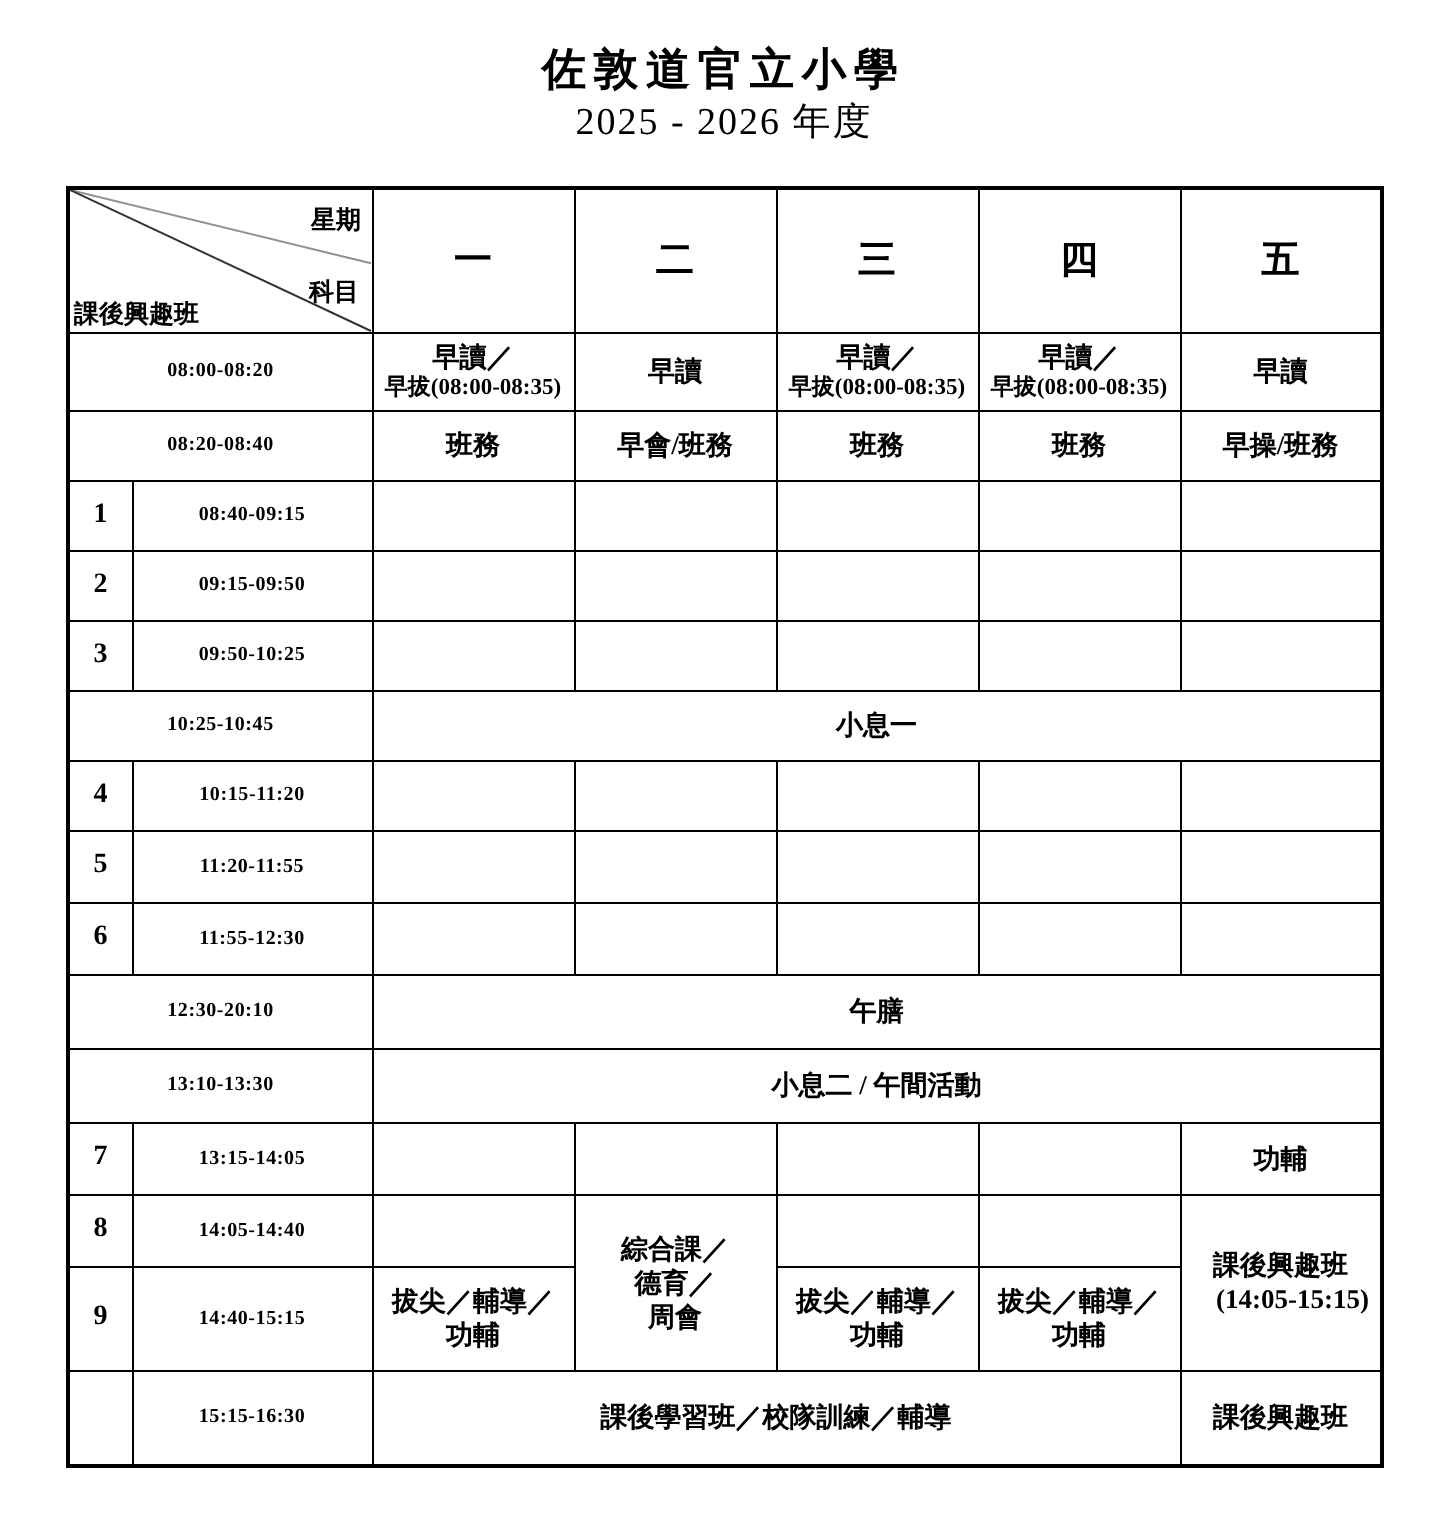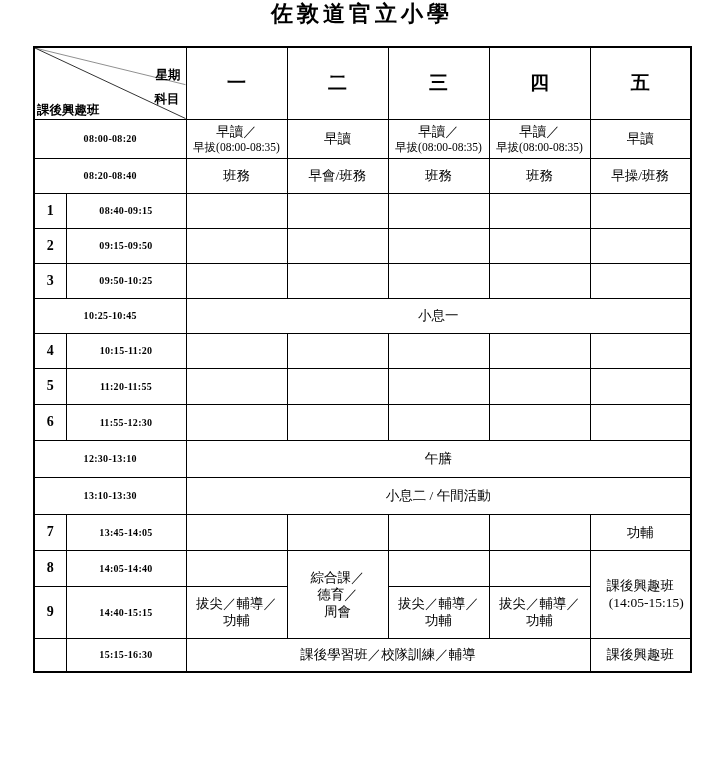--- a/index.html
+++ b/index.html
@@ -1,21 +1,21 @@
 <!DOCTYPE html>
 <html><head>
 <meta charset="utf-8">
 <style>
   html,body{margin:0;padding:0;background:#fff;}
   .page{
     width:724px;height:769px;background:#fff;position:relative;
     font-family:"Liberation Serif","DejaVu Serif",serif;color:#000;
     overflow:hidden;
   }
-  .titles{text-align:center;}
+  .titles{text-align:center;margin-top:21px;}
   .school{font-size:22px;font-weight:bold;letter-spacing:4px;line-height:28px;}
   .year{font-size:19px;line-height:26px;letter-spacing:1px;}
   .subtitle{font-size:19px;line-height:25px;letter-spacing:2px;}
 
   table.tt{
     border-collapse:collapse;table-layout:fixed;
     margin:18px 0 0 33px;
     border:2px solid #000;
     width:657px;
   }
@@ -25,38 +25,39 @@
   }
   .c-num{width:32px;}
   .c-time{width:120px;}
   .c-day{width:101px;}
 
   td.corner{position:relative;padding:0;}
   .diag{position:absolute;left:0;top:0;width:100%;height:100%;display:block;}
   .diag .l1{stroke:#909090;stroke-width:1;vector-effect:non-scaling-stroke;}
   .diag .l2{stroke:#333;stroke-width:1;vector-effect:non-scaling-stroke;}
   .lbl{position:absolute;font-weight:bold;font-size:12.5px;line-height:14px;}
-  .day-lbl{top:20px;right:5px;}
+  .day-lbl{top:8px;right:5px;}
   .subj-lbl{top:44px;right:6px;}
   .period-lbl{bottom:2px;left:2px;}
 
   td.day{font-size:19px;font-weight:bold;}
   td.pnum{font-size:14px;font-weight:bold;}
   td.time{font-size:10px;font-weight:bold;letter-spacing:0.3px;}
-  td.act{font-size:13.5px;font-weight:normal;line-height:17px;}
+  td.act{font-size:13.5px;font-weight:bold;line-height:17px;}
   td.act .small{font-size:11.5px;white-space:nowrap;line-height:14px;}
   td.act .nw{white-space:nowrap;padding-left:12px;}
 </style>
 </head>
 <body>
 
 <div class="page">
 
   <div class="titles">
     <div class="school">佐敦道官立小學</div>
+    <div class="year">2025 - 2026 年度</div>
   </div>
 
   <table class="tt">
     <colgroup>
       <col class="c-num">
         <col class="c-time">
       <col class="c-day">
         <col class="c-day">
         <col class="c-day">
         <col class="c-day">
@@ -163,32 +164,32 @@
       <td class="pnum">6</td>
       <td class="time">11:55-12:30</td>
       <td class="act"></td>
       <td class="act"></td>
       <td class="act"></td>
       <td class="act"></td>
       <td class="act"></td>
     </tr>
 
     <tr style="height:37px;">
-      <td colspan="2" class="time">12:30-13:10</td>
+      <td colspan="2" class="time">12:30-20:10</td>
       <td colspan="5" class="act">午膳</td>
     </tr>
 
     <tr style="height:37px;">
       <td colspan="2" class="time">13:10-13:30</td>
       <td colspan="5" class="act">小息二 / 午間活動</td>
     </tr>
 
     <tr style="height:36px;">
       <td class="pnum">7</td>
-      <td class="time">13:45-14:05</td>
+      <td class="time">13:15-14:05</td>
       <td class="act"></td>
       <td class="act"></td>
       <td class="act"></td>
       <td class="act"></td>
       <td class="act">功輔</td>
     </tr>
 
     <tr style="height:36px;">
       <td class="pnum">8</td>
       <td class="time">14:05-14:40</td>
@@ -216,21 +217,21 @@
       <td class="act">
         <div>拔尖／輔導／</div>
         <div>功輔</div>
       </td>
       <td class="act">
         <div>拔尖／輔導／</div>
         <div>功輔</div>
       </td>
     </tr>
 
-    <tr style="height:34px;">
+    <tr style="height:48px;">
       <td class="pnum"></td>
       <td class="time">15:15-16:30</td>
       <td colspan="4" class="act">課後學習班／校隊訓練／輔導</td>
       <td class="act">課後興趣班</td>
     </tr>
 
   </tbody>
     </table>
 </div>
 

